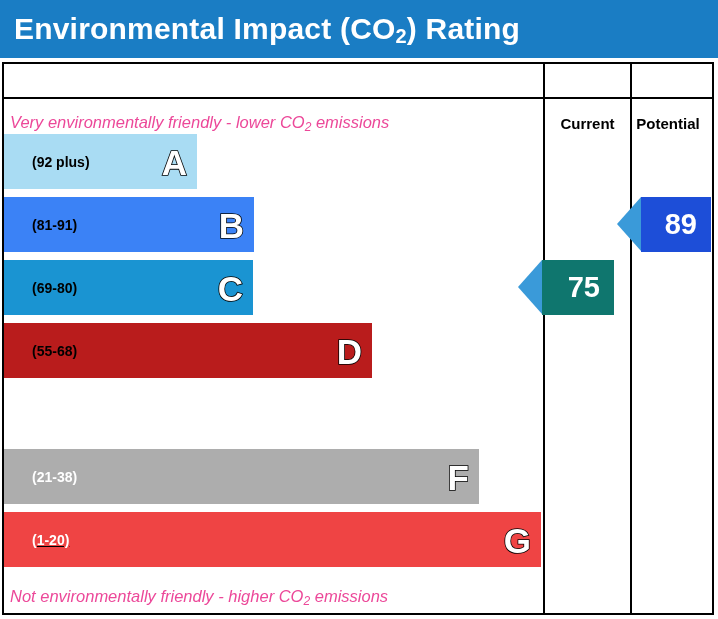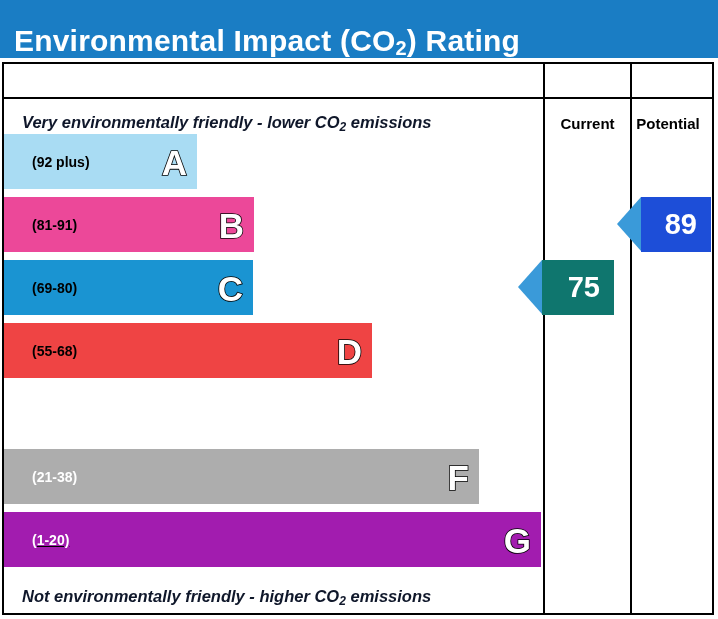--- a/index.html
+++ b/index.html
@@ -22,21 +22,21 @@
   
   .title-bar {
     position: absolute;
     left: 0;
     top: 0;
     width: 718px;
     height: 58px;
     background: #1a7dc4;
     color: #ffffff;
     display: flex;
-    align-items: flex-end;
+    align-items: center;
     box-sizing: border-box;
   }
   .title-text {
     font-size: 30px;
     font-weight: bold;
     padding-left: 14px;
     letter-spacing: 0.2px;
     white-space: nowrap;
   }
   .title-text sub {
@@ -84,26 +84,25 @@
     color: #000000;
     text-align: center;
     margin-top: 44px;
   }
   .hdr-current { left: 541px; width: 85px; }
   .hdr-potential { left: 628px; width: 72px; }
 
   
   .caption {
     position: absolute;
-    left: 18px;
+    left: 6px;
     font-size: 16.5px;
     font-style: italic;
-    color: #0f172a;
+    color: #ec4899;
     white-space: nowrap;
-    font-weight: bold;
   }
   .caption sub {
     font-size: 12px;
     vertical-align: baseline;
     position: relative;
     top: 3px;
   }
   .caption-top { top: 49px; }
   .caption-bottom { top: 523px; }
 
@@ -190,37 +189,37 @@
 
     <div class="caption caption-top"><span>Very environmentally friendly - lower CO</span><sub>2</sub><span> emissions</span></div>
 
     <div class="caption caption-bottom"><span>Not environmentally friendly - higher CO</span><sub>2</sub><span> emissions</span></div>
 
     <div class="bars" id="bars-container">
         <div class="bar" style="top: 70px; width: 193px; background: rgb(169, 220, 243);">
           <span class="bar-range">(92 plus)</span>
           <span class="bar-letter">A</span>
         </div>
-        <div class="bar" style="top: 133px; width: 250px; background: #ec4899;">
+        <div class="bar" style="top: 133px; width: 250px; background: #3b82f6;">
           <span class="bar-range">(81-91)</span>
           <span class="bar-letter">B</span>
         </div>
         <div class="bar" style="top: 196px; width: 249px; background: rgb(26, 148, 210);">
           <span class="bar-range">(69-80)</span>
           <span class="bar-letter">C</span>
         </div>
-        <div class="bar" style="top: 259px; width: 368px; background: #ef4444;">
+        <div class="bar" style="top: 259px; width: 368px; background: #b91c1c;">
           <span class="bar-range">(55-68)</span>
           <span class="bar-letter">D</span>
         </div>
         <div class="bar dark" style="top: 385px; width: 475px; background: rgb(173, 173, 173);">
           <span class="bar-range">(21-38)</span>
           <span class="bar-letter">F</span>
         </div>
-        <div class="bar dark" style="top: 448px; width: 537px; background: #a21caf; text-decoration: underline;">
+        <div class="bar dark" style="top: 448px; width: 537px; background: #ef4444; text-decoration: underline;">
           <span class="bar-range">(1-20)</span>
           <span class="bar-letter">G</span>
         </div>
       </div>
 
     <div id="markers-container">
         <div class="marker" style="top: 196px; left: 538px; width: 72px; background: #0f766e;">75</div>
         <div class="marker" style="top: 133px; left: 637px; width: 70px; background: #1d4ed8;">89</div>
       </div>
   </div>

